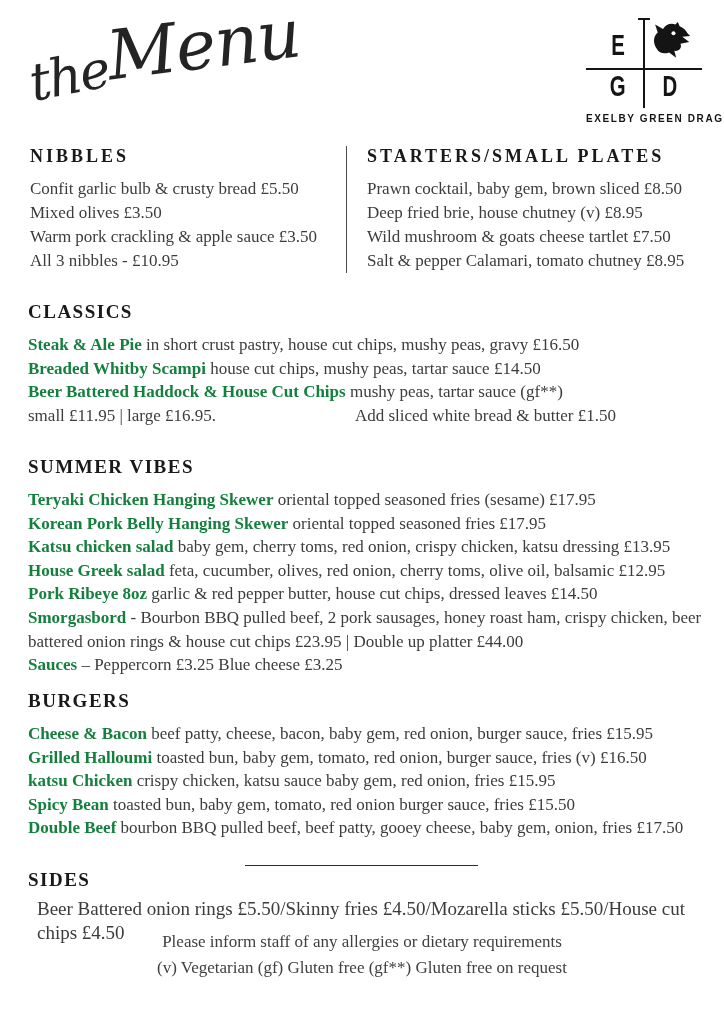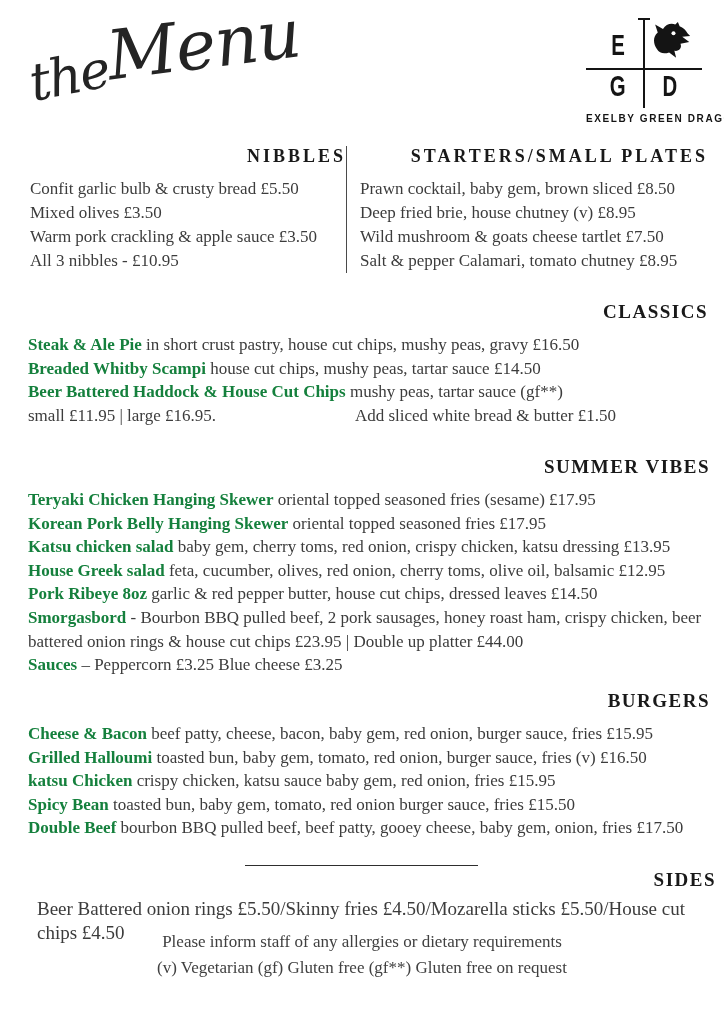--- a/index.html
+++ b/index.html
@@ -35,31 +35,30 @@
   .vtick { position:absolute; left:50%; margin-left:-6px; top:-4px; width:12px; height:2px; background:#141414; }
   .logo-caption {
     margin-top:7px; font-family:"Liberation Sans", sans-serif; font-weight:700;
     font-size:10px; letter-spacing:1.6px; color:#141414; white-space:nowrap;
   }
 
   
   .col-heading, .sec-heading {
     margin:0 0 10px 0; font-weight:700; color:#191919;
     font-family:"Liberation Serif", serif;
-    text-align:right;
   }
   .col-heading { font-size:18px; letter-spacing:3px; }
   .sec-heading { font-size:19px; letter-spacing:1.5px; }
   .line { font-size:17px; line-height:23.6px; color:#3c3c3c; }
   .line b { color:#15803d; }
 
   
   .columns { position:absolute; top:146px; left:30px; right:16px; display:flex; }
   .col-left { width:316px; }
-  .col-right { flex:1; border-left:1.5px solid #4a4a4a; padding-left:13px; }
+  .col-right { flex:1; border-left:1.5px solid #4a4a4a; padding-left:20px; }
   .columns .line { line-height:24px; }
 
   
   .sec-classics { position:absolute; top:301px; left:28px; right:16px; }
   .sec-summer   { position:absolute; top:456px; left:28px; right:14px; }
   .sec-burgers  { position:absolute; top:690px; left:28px; right:14px; }
   .size-line { display:flex;gap:48px; }
   .size-right { margin-left:auto; margin-right:92px; }
 
   .center-rule { position:absolute; top:865px; left:245px; width:233px; height:0; border-top:1.5px solid #2e2e2e; }

